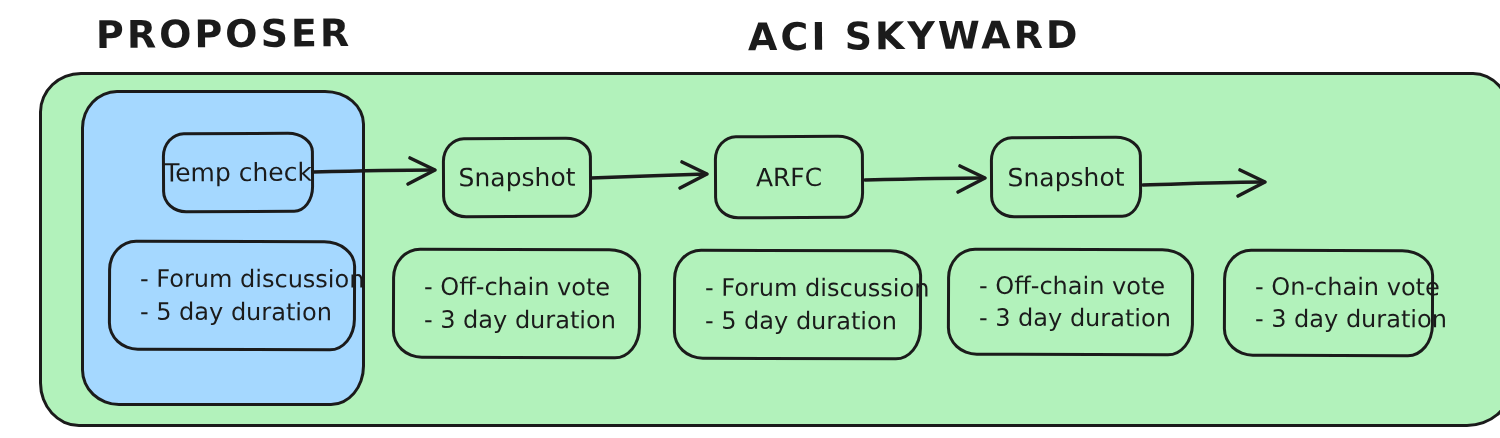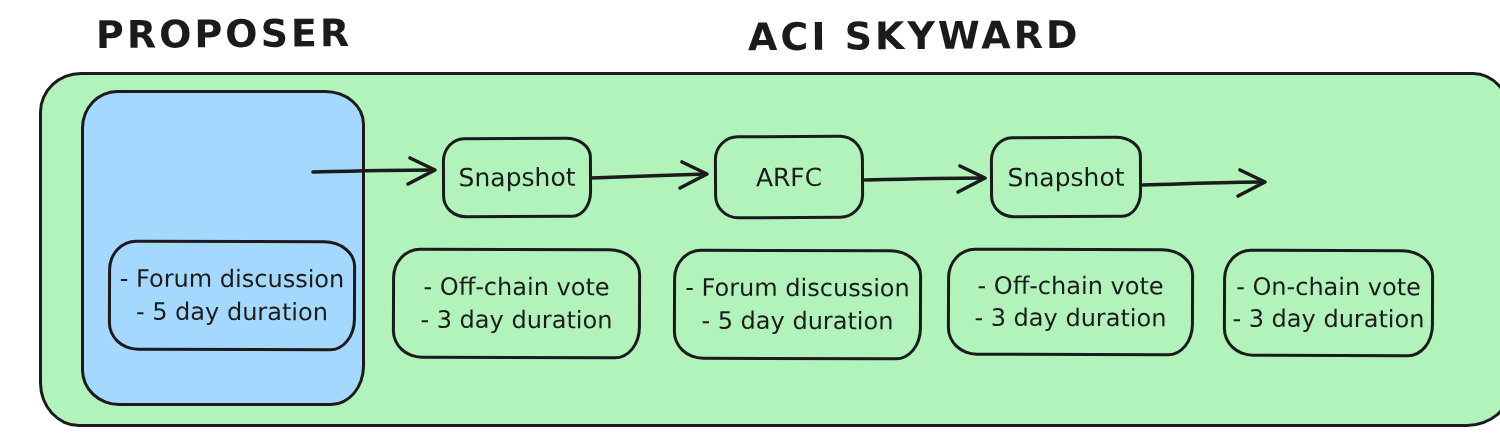--- a/index.html
+++ b/index.html
@@ -51,31 +51,32 @@
     border-radius:22px 26px 20px 24px / 24px 20px 26px 22px;
     display:flex;align-items:center;justify-content:center;
     font-size:25px;
     white-space:nowrap;
     transform:rotate(-0.3deg);
   }
   .detail-box{
     position:absolute;
     border:3px solid var(--stroke);
     border-radius:28px 32px 26px 30px / 30px 26px 32px 28px;
-    display:flex;flex-direction:column;align-items:center;justify-content:center;
+    display:flex;flex-direction:column;align-items:flex-start;justify-content:center;
     font-size:24px;
     line-height:1.35;
     text-align:center;
     white-space:nowrap;
     transform:rotate(0.2deg);
+    padding-left:29px;
   }
 
   .s0{left:138px;top:132px;width:152px;height:81px;}
   .s1{left:418px;top:137px;width:150px;height:81px;}
-  .s2{left:690px;top:135px;width:150px;height:84px;border-radius:24px;}
+  .s2{left:690px;top:135px;width:150px;height:84px;}
   .s3{left:966px;top:136px;width:152px;height:82px;}
   .s4{left:1248px;top:143px;width:150px;height:81px;}
 
   .d0{left:84px; top:240px;width:248px;height:111px;}
   .d1{left:368px;top:248px;width:249px;height:111px;}
   .d2{left:649px;top:249px;width:249px;height:111px;}
   .d3{left:923px;top:248px;width:247px;height:108px;}
   .d4{left:1199px;top:249px;width:211px;height:108px;}
 
   .arrow{position:absolute;color:var(--stroke);}
@@ -89,20 +90,23 @@
 <body>
 
 <div class="canvas">
 
   <div class="title title-proposer">PROPOSER</div>
   <div class="title title-main">ACI SKYWARD</div>
 
   <div class="container container-green"></div>
   <div class="container container-blue"></div>
 
+  <div class="stage-box s0">
+    <span>Temp check</span>
+  </div>
   <div class="stage-box s1">
     <span>Snapshot</span>
   </div>
   <div class="stage-box s2">
     <span>ARFC</span>
   </div>
   <div class="stage-box s3">
     <span>Snapshot</span>
   </div>
 

